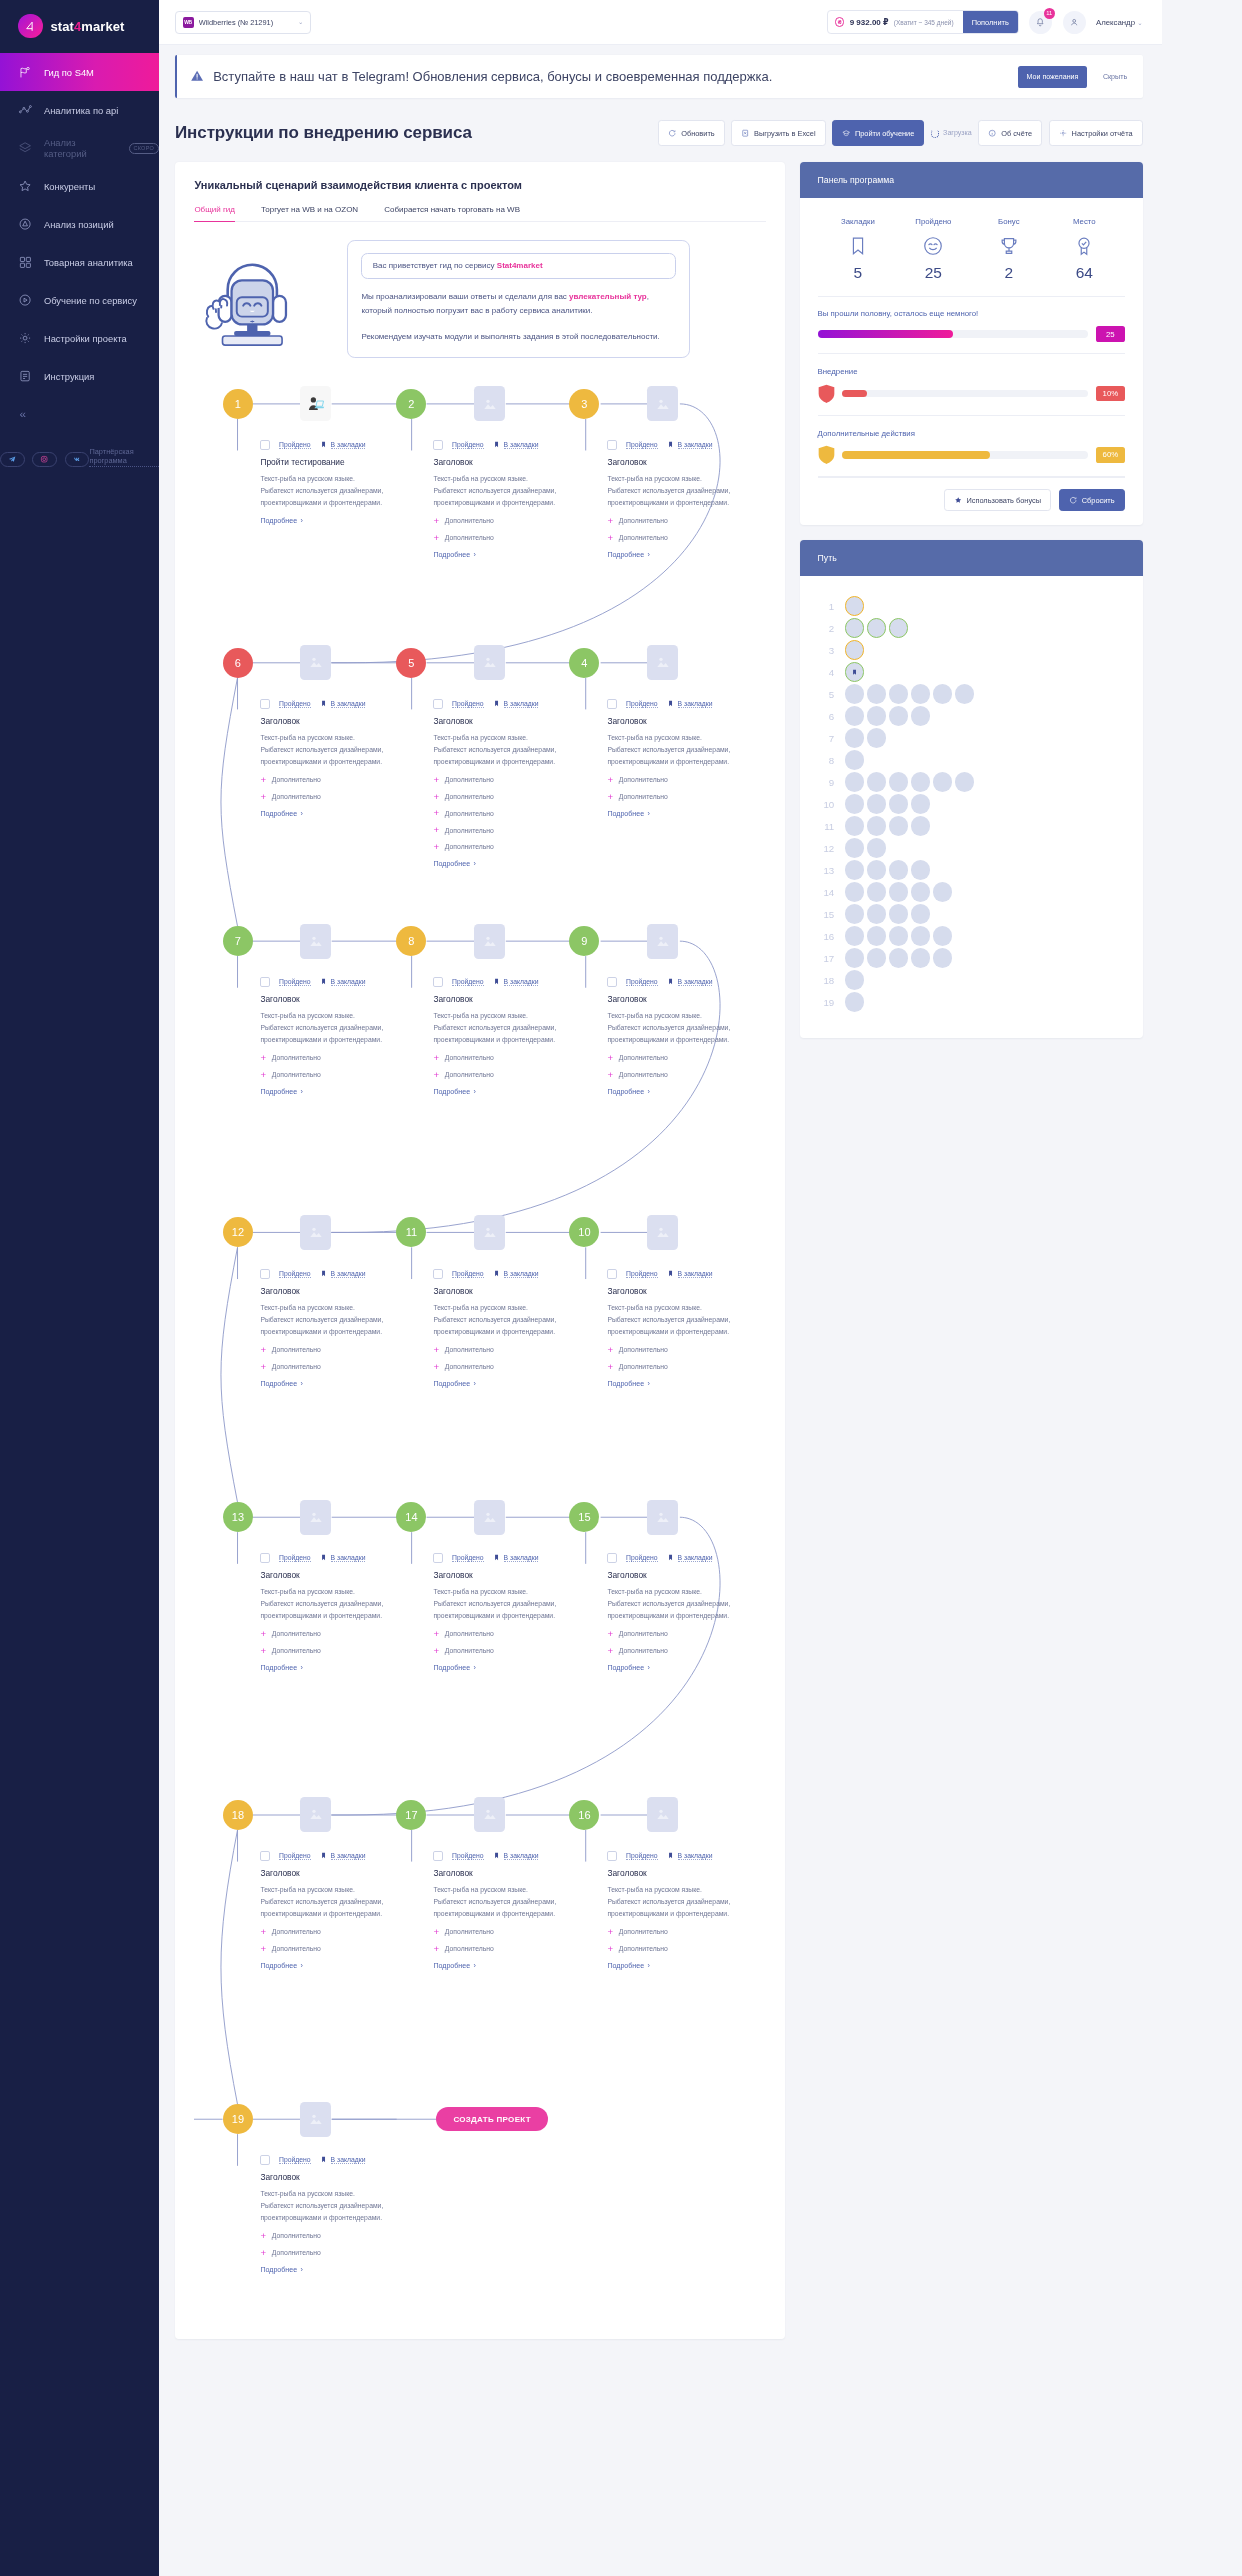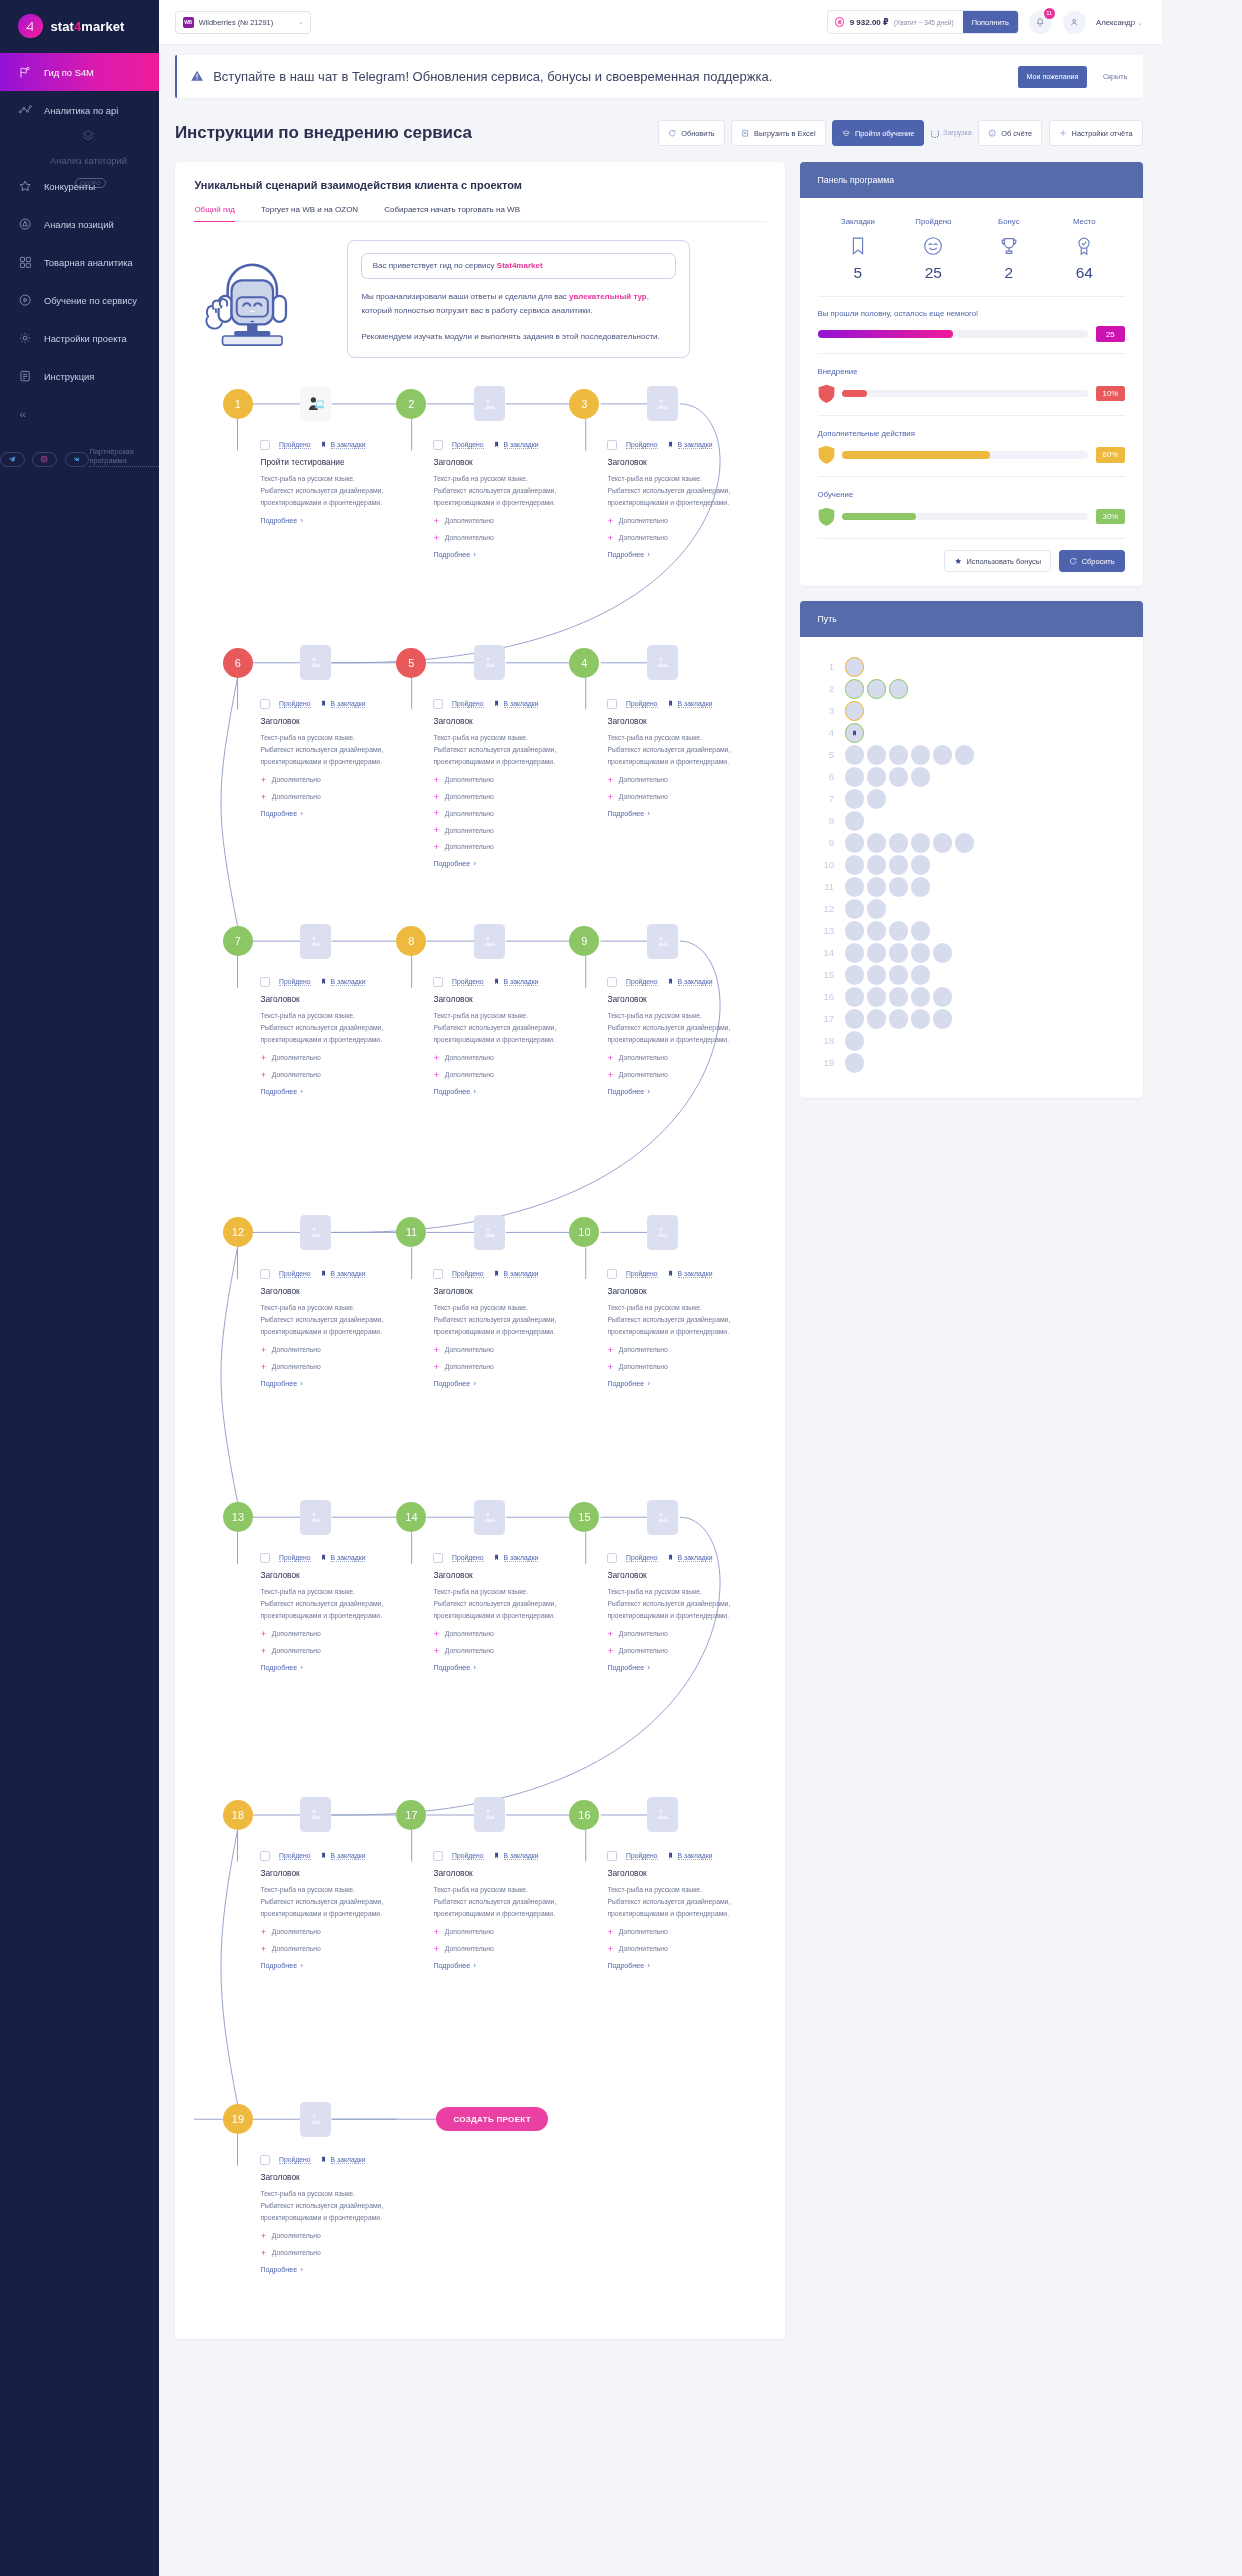--- a/index.html
+++ b/index.html
@@ -34,21 +34,21 @@
     height:38px;padding-left:18px;cursor:pointer;color:#c9cde6;font-size:9.4px;
     position:relative;
   }
   .sb-item .ico{ width:14.2px;height:14.2px;flex:0 0 14.2px;display:flex;align-items:center;justify-content:center;}
   .sb-item .ico svg{ width:14.2px;height:14.2px; stroke:#9aa2cc; fill:none; stroke-width:1.3;}
   .sb-item.active{
     background:linear-gradient(90deg,#9412d6 0%, #d91bb0 60%, #ef1b9a 100%);
     color:#fff;font-weight:400;
   }
   .sb-item.active .ico svg{ stroke:#ffffff; }
-  .sb-item.disabled{ color:#555d85;flex-direction:column; }
+  .sb-item.disabled{ color:#555d85; }
   .sb-item.disabled .ico svg{ stroke:#555d85; }
   .soon-badge{
     font-size:5.5px;border:0.6px solid #555d85;color:#555d85;border-radius:5.8px;
     padding:1.3px 3.9px;letter-spacing:0.3px;margin-left:3.9px;
   }
   .sb-collapse{ padding:11.7px 0 0 19.4px; color:#6872a6; font-size:11.7px; cursor:pointer;}
   .sb-social{
     position:absolute; left:0; right:0; top:447px;
     display:flex;align-items:flex-end;
   }
@@ -1229,32 +1229,20 @@
                       </svg></span>
                   <div class="track">
                       <div class="fill" id="fill-1" style="width: 60%; background: rgb(238, 185, 63);"></div>
                     </div>
                   <div class="pct" id="pct-1" style="background: rgb(238, 185, 63); border-right-color: rgb(238, 185, 63);">60%</div>
                 </div>
               </div>
 
               <div class="divider"></div>
 
-              <div class="prog-block">
-                <div class="prog-label">Обучение</div>
-                <div class="prog-row">
-                  <span class="shield"><svg viewBox="0 0 26 30">
-                        <path d="M13 1 25 5v10c0 8-7 12-12 14C8 27 1 23 1 15V5L13 1z" fill="#8cc665"></path>
-                      </svg></span>
-                  <div class="track">
-                      <div class="fill" id="fill-2" style="width: 30%; background: rgb(140, 198, 101);"></div>
-                    </div>
-                  <div class="pct" id="pct-2" style="background: rgb(140, 198, 101); border-right-color: rgb(140, 198, 101);">30%</div>
-                </div>
-              </div>
 
               <div class="divider"></div>
 
               <div class="panel-actions">
                 <button class="pbtn ghost">
                   <svg viewBox="0 0 24 24" fill="#3f4d96">
                       <path d="M12 3.5l2.6 5.4 5.9.8-4.3 4.1 1 5.8-5.2-2.8-5.2 2.8 1-5.8L3.5 9.7l5.9-.8L12 3.5z"></path>
                     </svg>
                   <span>Использовать бонусы</span>
                 </button>

